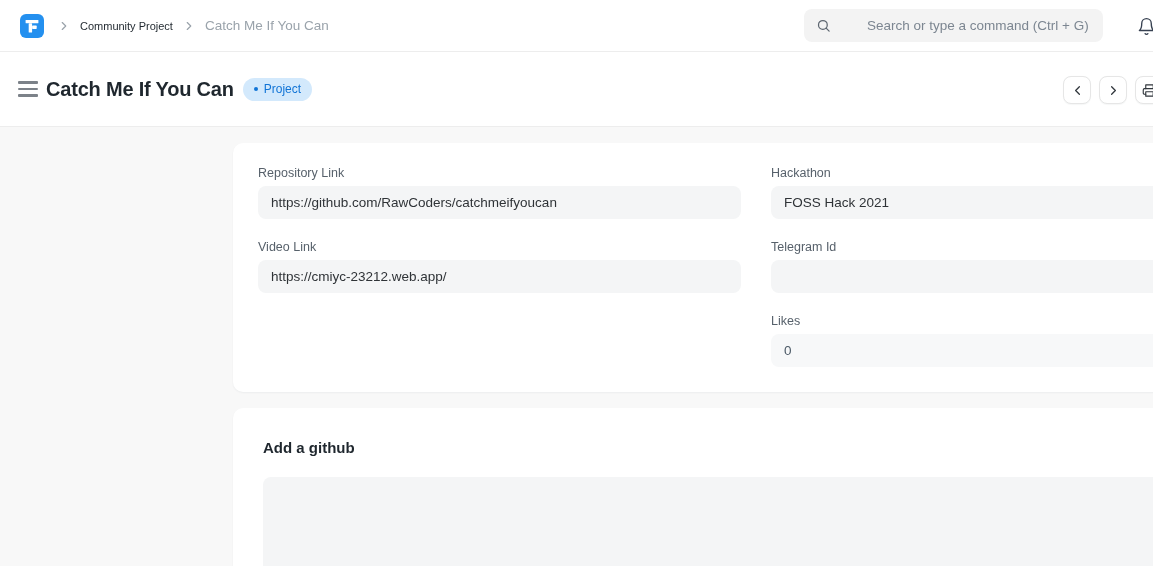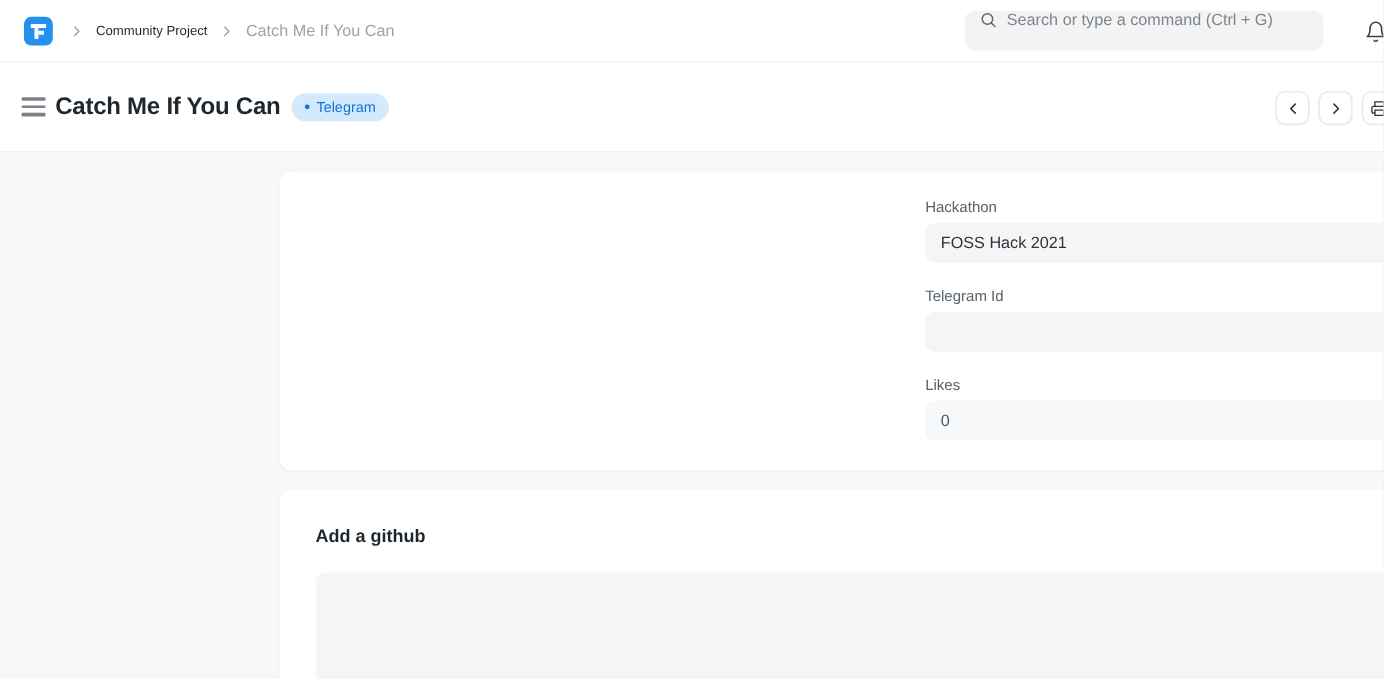--- a/index.html
+++ b/index.html
@@ -44,23 +44,24 @@
   .crumb-sep.second { margin: 0 9px; }
   .crumb-current-doc { color: #1f272e; font-size: 11px; cursor: pointer; }
   .crumb-muted { color: #9aa3ab; font-size: 13.5px; cursor: pointer; }
 
   .search-box {
     position: absolute;
     left: 804px; top: 9px;
     width: 299px; height: 33px;
     background: #f3f3f3;
     border-radius: 8px;
-    display: flex; align-items: flex-start;
+    display: flex; align-items: center;
     padding: 0 12px;
     cursor: pointer;
+    gap: 28px;
   }
   .search-box svg { flex: 0 0 auto; margin-right: 8px; }
   .search-box input {
     border: none; outline: none; background: transparent;
     font-family: inherit;
     font-size: 13.5px;
     color: #4c5a67;
     width: 100%;
   }
   .search-box input::placeholder { color: #7c8691; opacity: 1; }
@@ -257,21 +258,21 @@
 
   <div class="page-header">
     <button class="hamburger">
       <span></span>
       <span></span>
       <span></span>
     </button>
     <h1 class="page-title">Catch Me If You Can</h1>
     <span class="status-badge">
       <span class="dot"></span>
-      <span>Telegram</span>
+      <span>Project</span>
     </span>
 
     <button class="nav-sq-btn btn-prev">
       <svg width="15" height="15" viewBox="0 0 24 24" fill="none" stroke="currentColor" stroke-width="2" stroke-linecap="round" stroke-linejoin="round">
           <polyline points="15 6 9 12 15 18"></polyline>
         </svg>
     </button>
     <button class="nav-sq-btn btn-next">
       <svg width="15" height="15" viewBox="0 0 24 24" fill="none" stroke="currentColor" stroke-width="2" stroke-linecap="round" stroke-linejoin="round">
           <polyline points="9 6 15 12 9 18"></polyline>
@@ -282,20 +283,30 @@
         <polyline points="6 9 6 3 18 3 18 9"></polyline>
           <path d="M6 18H4a2 2 0 0 1-2-2v-5a2 2 0 0 1 2-2h16a2 2 0 0 1 2 2v5a2 2 0 0 1-2 2h-2"></path>
           <rect x="6" y="14" width="12" height="7"></rect>
       </svg>
     </button>
   </div>
 
   <div class="content">
 
     <section class="card card-form">
+      <div class="form-col col-left">
+        <div class="form-field">
+          <label>Repository Link</label>
+          <input class="form-input" value="https://github.com/RawCoders/catchmeifyoucan" style="">
+        </div>
+        <div class="form-field">
+          <label>Video Link</label>
+          <input class="form-input" value="https://cmiyc-23212.web.app/" style="">
+        </div>
+      </div>
 
       <div class="form-col col-right">
         <div class="form-field">
           <label>Hackathon</label>
           <input class="form-input" value="FOSS Hack 2021" style="">
         </div>
         <div class="form-field">
           <label>Telegram Id</label>
           <input class="form-input" value="" style="">
         </div>

